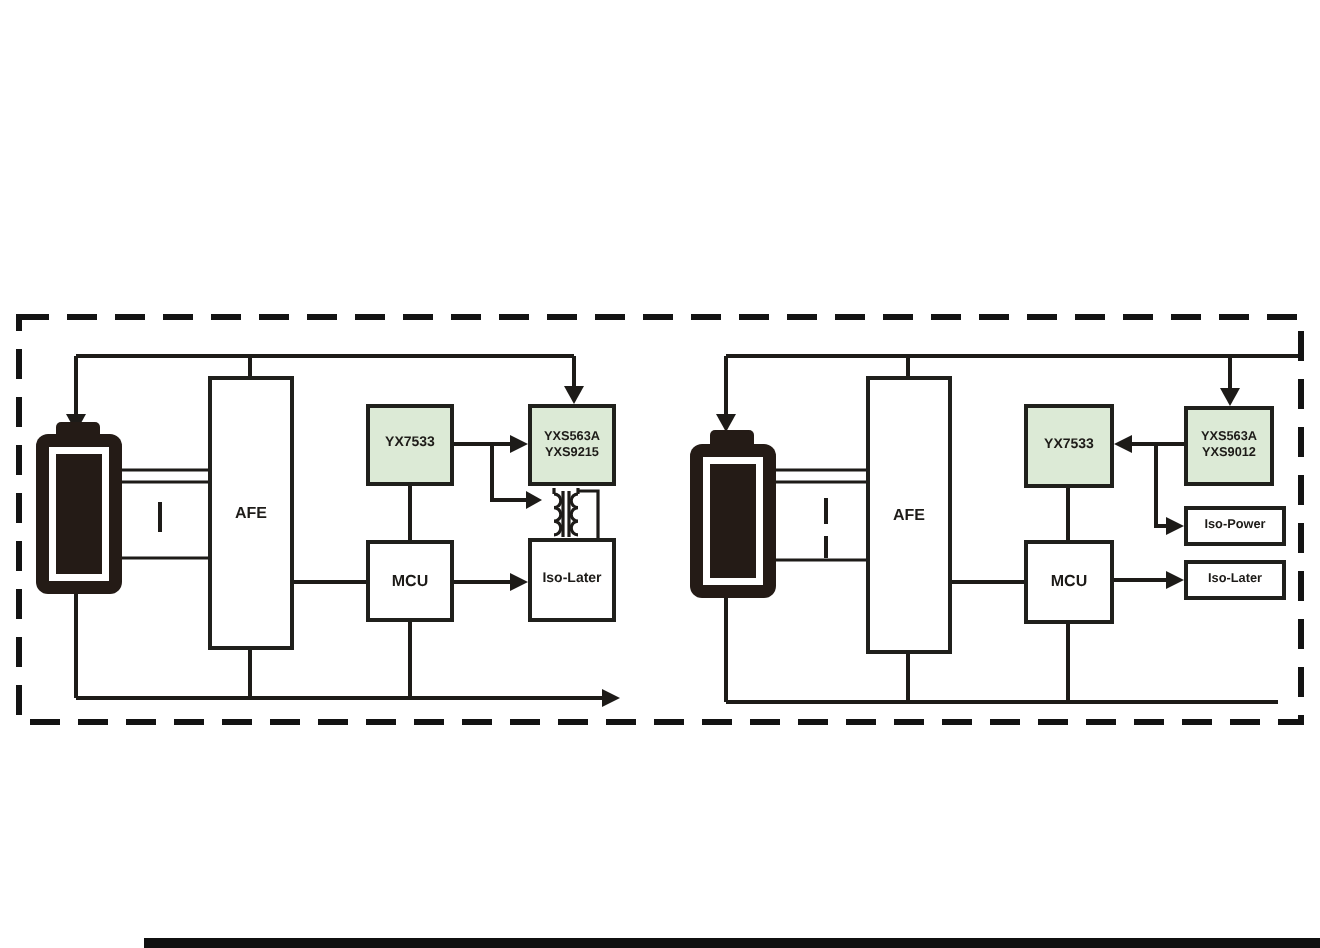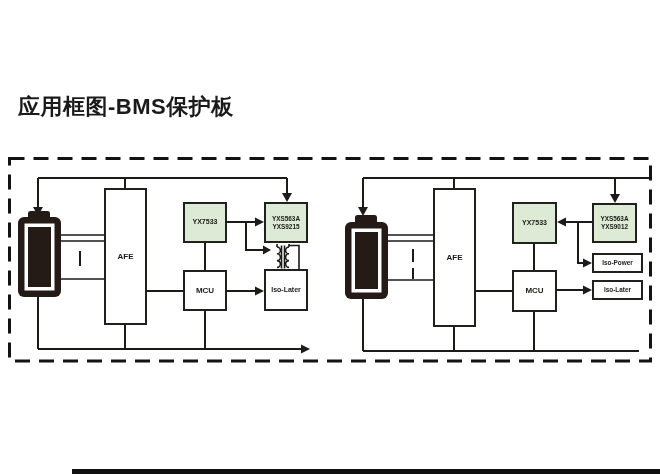--- a/index.html
+++ b/index.html
@@ -34,21 +34,20 @@
   #bottom-bar{
     position:absolute;left:72px;top:469px;width:588px;height:5px;
     background:#101010;z-index:3;
   }
 </style>
 </head>
 <body>
 
 <div id="stage">
 
-  <div id="page-title">应用框图-BMS保护板</div>
 
   <svg class="overlay" width="660" height="474" viewBox="0 0 660 474">
 
     <rect x="9.5" y="158.5" width="641" height="202.5" fill="none" stroke="#131313" stroke-width="3" stroke-dasharray="15 9"></rect>
 
     <g>
 
       <path class="wire" d="M38,178 H287"></path>
       <path class="wire" d="M38,178 V208"></path>
       <polygon class="arrow" points="33,207 43,207 38,216"></polygon>

